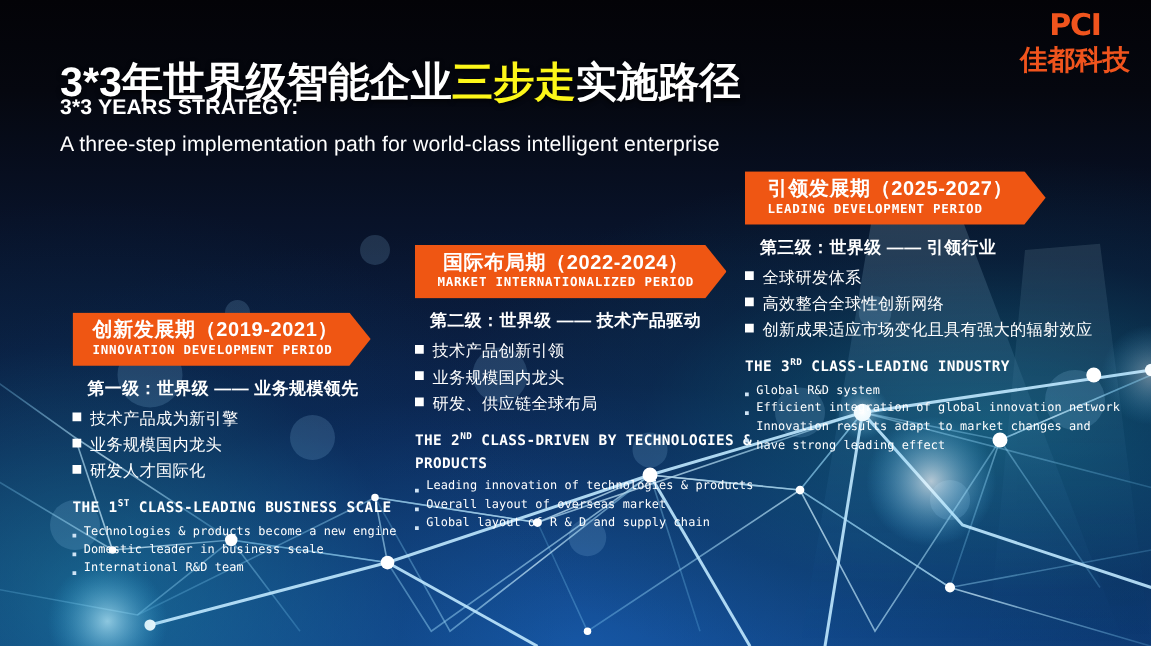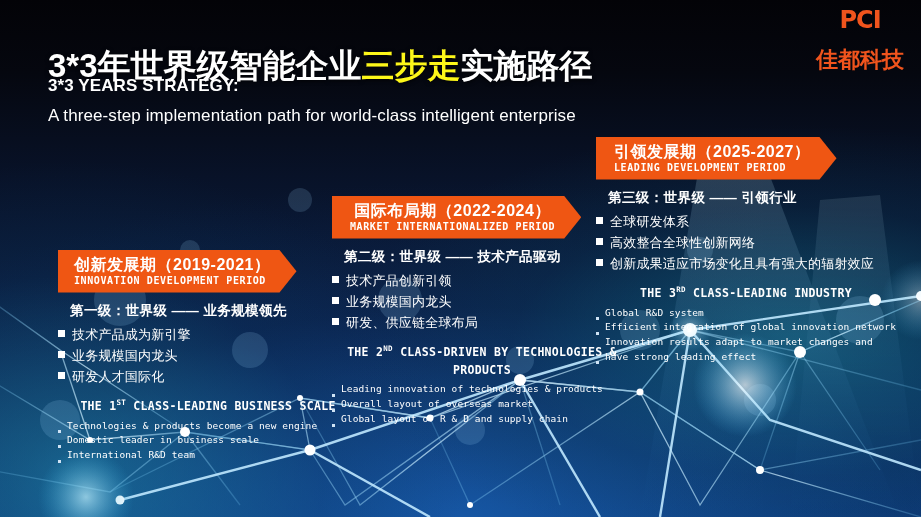--- a/index.html
+++ b/index.html
@@ -18,21 +18,21 @@
       radial-gradient(ellipse 900px 420px at 50% 100%, rgba(30,110,200,.50) 0%, rgba(12,45,95,.28) 50%, rgba(0,0,0,0) 80%),
       linear-gradient(180deg, #030307 0%, #05070f 14%, #081228 34%, #0a1b3a 52%, #0b2450 68%, #0d3368 84%, #0e3f80 100%);
   }
   .bgsvg { position:absolute; inset:0; width:921px; height:517px; }
 
   
   #logo { position:absolute; left:786px; top:8px; width:148px; height:30px;
           display:flex; align-items:center; gap:5px;flex-direction:column; }
   #logo .pci { color:#f0541d; font-size:24px; font-weight:bold; letter-spacing:-1px;
                font-family:"DejaVu Sans",sans-serif; line-height:1; }
-  #logo .cn  { color:#f0541d; font-size:22px; font-weight:bold; letter-spacing:0px; line-height:1;margin-top:12px; }
+  #logo .cn  { color:#f0541d; font-size:22px; font-weight:bold; letter-spacing:0px; line-height:1; }
 
   #title-cn { position:absolute; left:48px; top:44px; font-size:33px; font-weight:bold;
               color:#ffffff; letter-spacing:0px; white-space:nowrap;
               text-shadow:0 1px 4px rgba(0,0,0,.8); }
   #title-cn .hl { color:#fdf719; }
   #subtitle-1 { position:absolute; left:48px; top:76px; font-size:17px; font-weight:bold;
                 color:#ffffff; white-space:nowrap; letter-spacing:.1px; }
   #subtitle-2 { position:absolute; left:48px; top:106px; font-size:17px; font-weight:normal;
                 color:#ffffff; white-space:nowrap; letter-spacing:.1px; }
 
@@ -55,25 +55,25 @@
   .lead { color:#fff; font-size:13.5px; font-weight:bold; white-space:nowrap;
           margin-left:12px; margin-bottom:5px; letter-spacing:.4px; }
   .blist { list-style:none; }
   .blist li { color:#fff; font-size:13px; line-height:1.55; display:flex;
               align-items:flex-start; gap:7px; margin-bottom:1px; }
   .blist li .sq { flex:0 0 auto; width:7px; height:7px; background:#fff; margin-top:5px; }
   .blist li .tx { letter-spacing:.2px;text-align:center; }
 
   .en-head { color:#fff; font-size:11.5px; font-weight:bold; letter-spacing:.3px;
              margin-top:10px; margin-bottom:3px; line-height:1.55;
-             font-family:"DejaVu Sans Mono","Liberation Mono",monospace;text-align:center; }
+             font-family:"DejaVu Sans Mono","Liberation Mono",monospace; }
   .en-head sup { font-size:7.5px; vertical-align:super; }
   .enlist { list-style:none; }
   .enlist li { color:#ffffff; font-size:9.5px; line-height:1.55; display:flex;
-               align-items:flex-end; gap:6px;
+               align-items:center; gap:6px;
                font-family:"DejaVu Sans Mono","Liberation Mono",monospace;
                letter-spacing:.1px; }
   .enlist li .dot { flex:0 0 auto; width:3px; height:3px; background:#cfe3f5; margin-top:6px; }
 
   
   #card1 { left:58px; top:250px; width:300px; }
   #card2 { left:332px; top:196px; width:300px; }
   #card3 { left:596px; top:137px; width:300px; }
   #card1 .banner { padding-left:16px; }
 </style>

